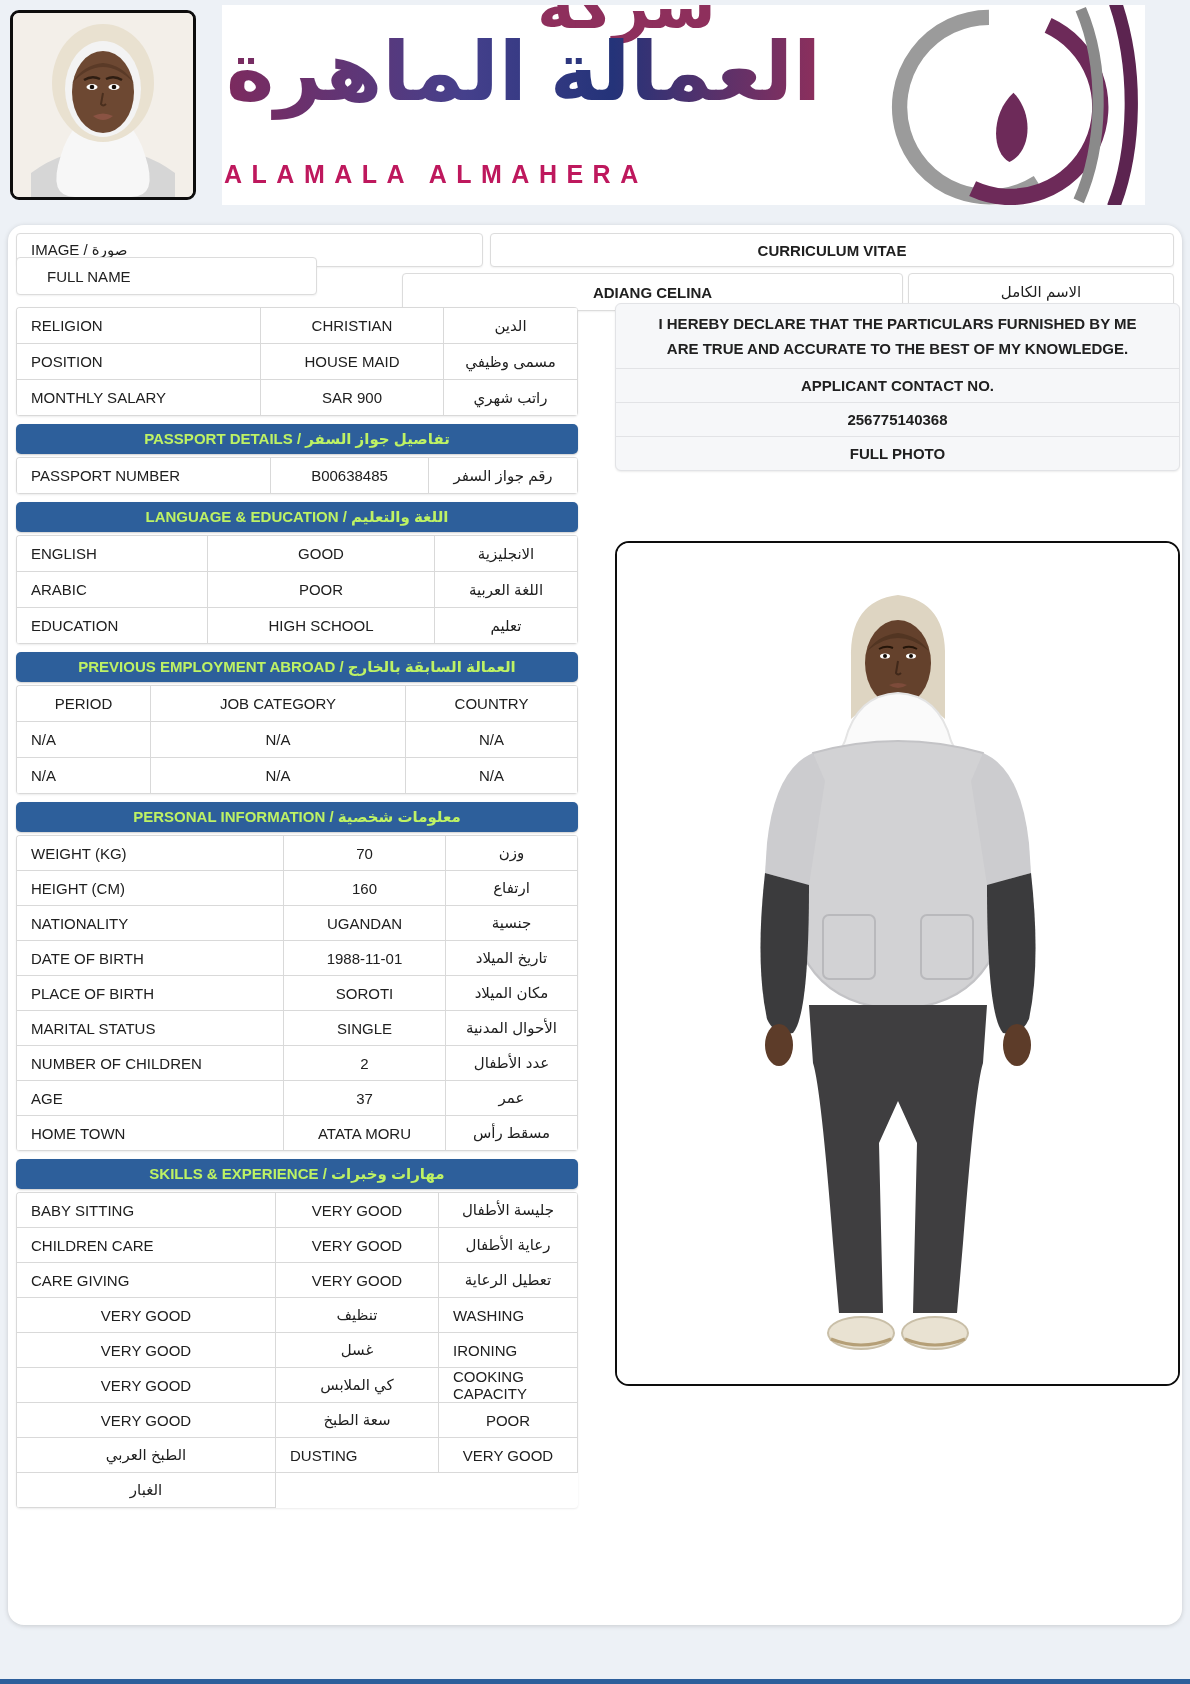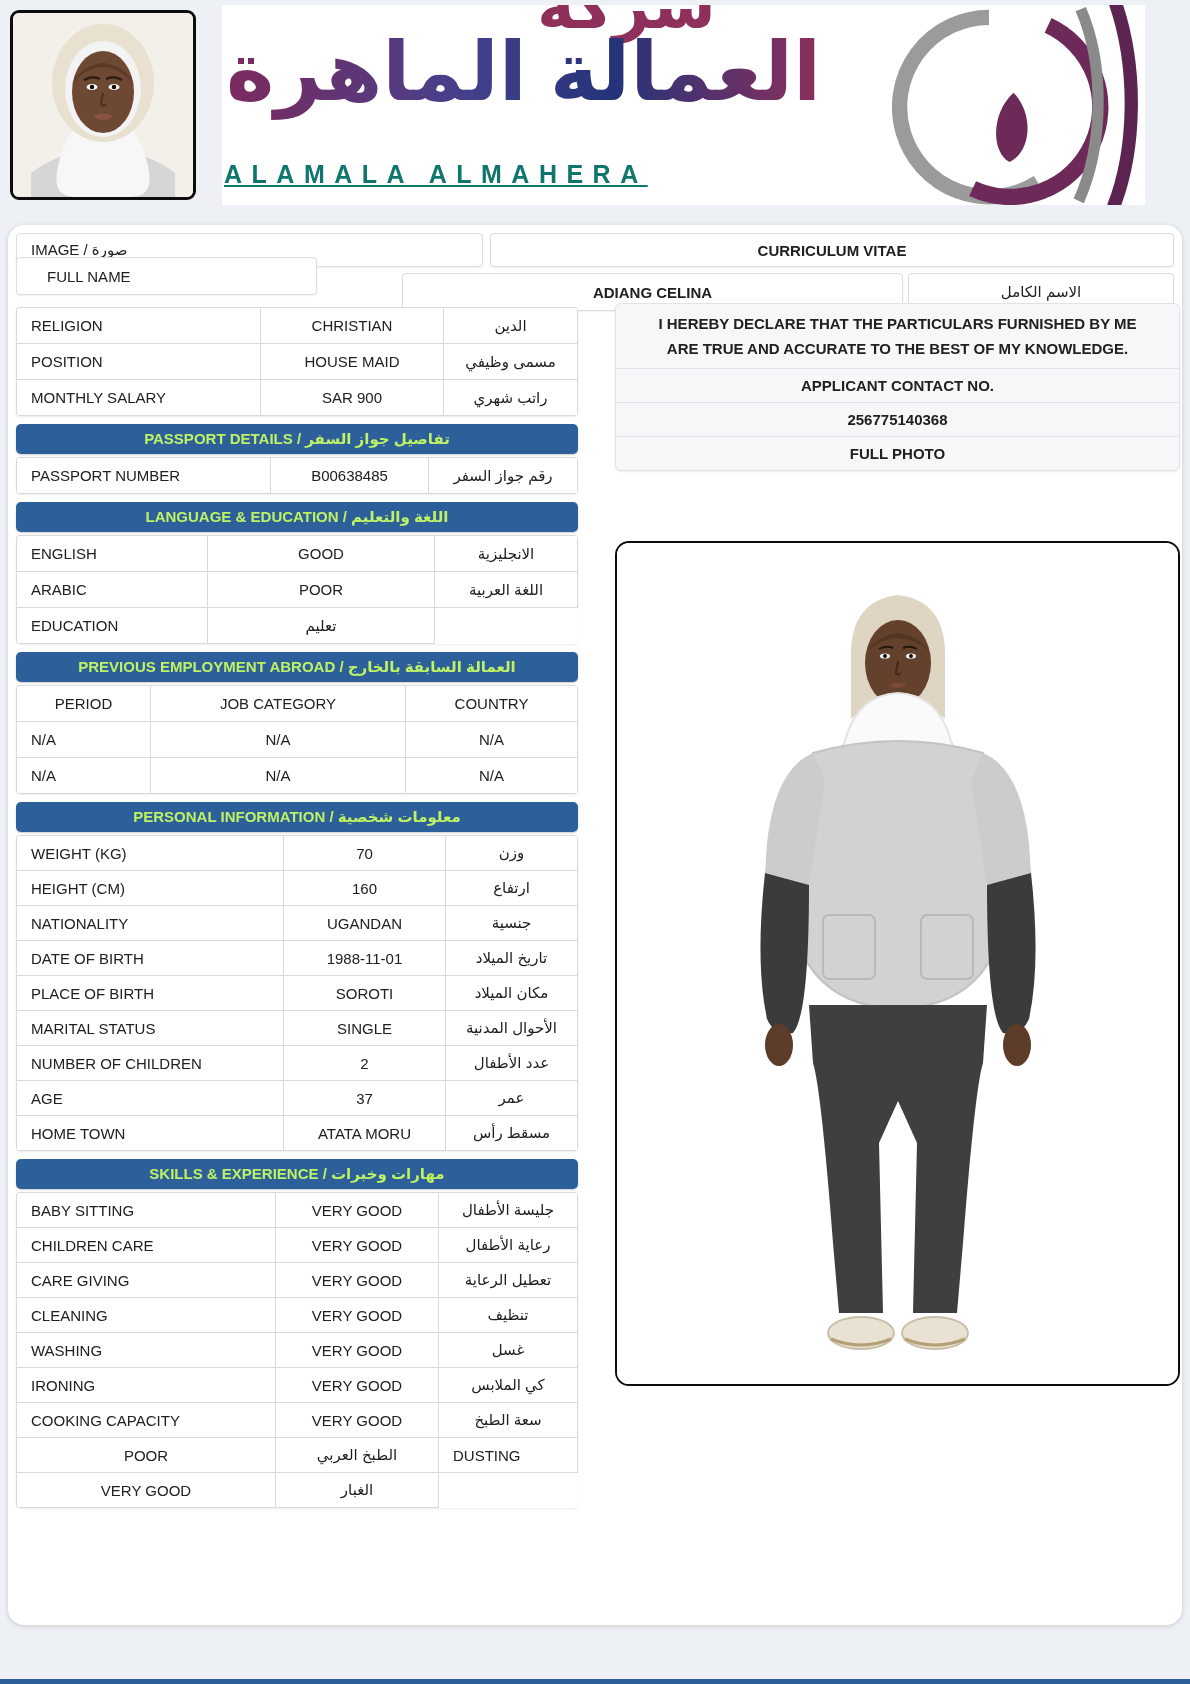--- a/index.html
+++ b/index.html
@@ -15,21 +15,21 @@
            background:#ffffff;overflow:hidden;}
   .logo-co{position:absolute;left:315px;top:-36px;font-size:64px;font-weight:bold;
            color:#8e2f5c;white-space:nowrap;}
   .logo-ar{position:absolute;left:4px;top:8px;font-size:82px;font-weight:bold;
            white-space:nowrap;color:#4c3582;line-height:1.45;}
   @supports (-webkit-background-clip: text){
     .logo-ar{background:linear-gradient(90deg,#7c2a5e 0%,#45408c 40%,#243379 65%,#8e2f5c 100%);
              -webkit-background-clip:text;background-clip:text;color:transparent;}
   }
   .logo-latin{position:absolute;left:2px;top:155px;font-size:25px;font-weight:bold;
-              letter-spacing:9.5px;color:#0f766e;white-space:nowrap;text-decoration:underline;}
+              letter-spacing:9.5px;color:#be185d;white-space:nowrap;}
   .logo-mark{position:absolute;right:-6px;top:-2px;width:320px;height:204px;}
 
   
   .card{position:absolute;left:8px;top:225px;width:1174px;height:1400px;
         background:#ffffff;border-radius:16px;box-shadow:0 1px 5px rgba(0,0,0,.16);}
   .cellbox{border:1px solid #dcdcdc;border-radius:4px;background:#fff;
            box-sizing:border-box;display:flex;align-items:center;font-size:15px;
            box-shadow:0 1px 2px rgba(0,0,0,.06);}
   .r1a{position:absolute;left:8px;top:8px;width:467px;height:34px;padding-left:14px;}
   .r1b{position:absolute;left:482px;top:8px;width:684px;height:34px;
@@ -152,20 +152,21 @@
 
     <div class="hdr">LANGUAGE &amp; EDUCATION / اللغة والتعليم</div>
     <div class="tbl t-lang">
       <div class="cell lab">ENGLISH</div>
       <div class="cell val">GOOD</div>
       <div class="cell arc">الانجليزية</div>
       <div class="cell lab">ARABIC</div>
       <div class="cell val">POOR</div>
       <div class="cell arc">اللغة العربية</div>
       <div class="cell lab">EDUCATION</div>
+      <div class="cell val">HIGH SCHOOL</div>
       <div class="cell arc">تعليم</div>
     </div>
 
     <div class="hdr">PREVIOUS EMPLOYMENT ABROAD / العمالة السابقة بالخارج</div>
     <div class="tbl t-emp">
       <div class="cell hcell">PERIOD</div>
       <div class="cell hcell">JOB CATEGORY</div>
       <div class="cell hcell">COUNTRY</div>
       <div class="cell lab">N/A</div>
       <div class="cell val">N/A</div>
@@ -210,21 +211,20 @@
     <div class="tbl t-skills">
       <div class="cell lab">BABY SITTING</div>
       <div class="cell val">VERY GOOD</div>
       <div class="cell arc">جليسة الأطفال</div>
       <div class="cell lab">CHILDREN CARE</div>
       <div class="cell val">VERY GOOD</div>
       <div class="cell arc">رعاية الأطفال</div>
       <div class="cell lab">CARE GIVING</div>
       <div class="cell val">VERY GOOD</div>
       <div class="cell arc">تعطيل الرعاية</div>
-      <div class="cell lab">CLEANING</div>
       <div class="cell val">VERY GOOD</div>
       <div class="cell arc">تنظيف</div>
       <div class="cell lab">WASHING</div>
       <div class="cell val">VERY GOOD</div>
       <div class="cell arc">غسل</div>
       <div class="cell lab">IRONING</div>
       <div class="cell val">VERY GOOD</div>
       <div class="cell arc">كي الملابس</div>
       <div class="cell lab">COOKING CAPACITY</div>
       <div class="cell val">VERY GOOD</div>

